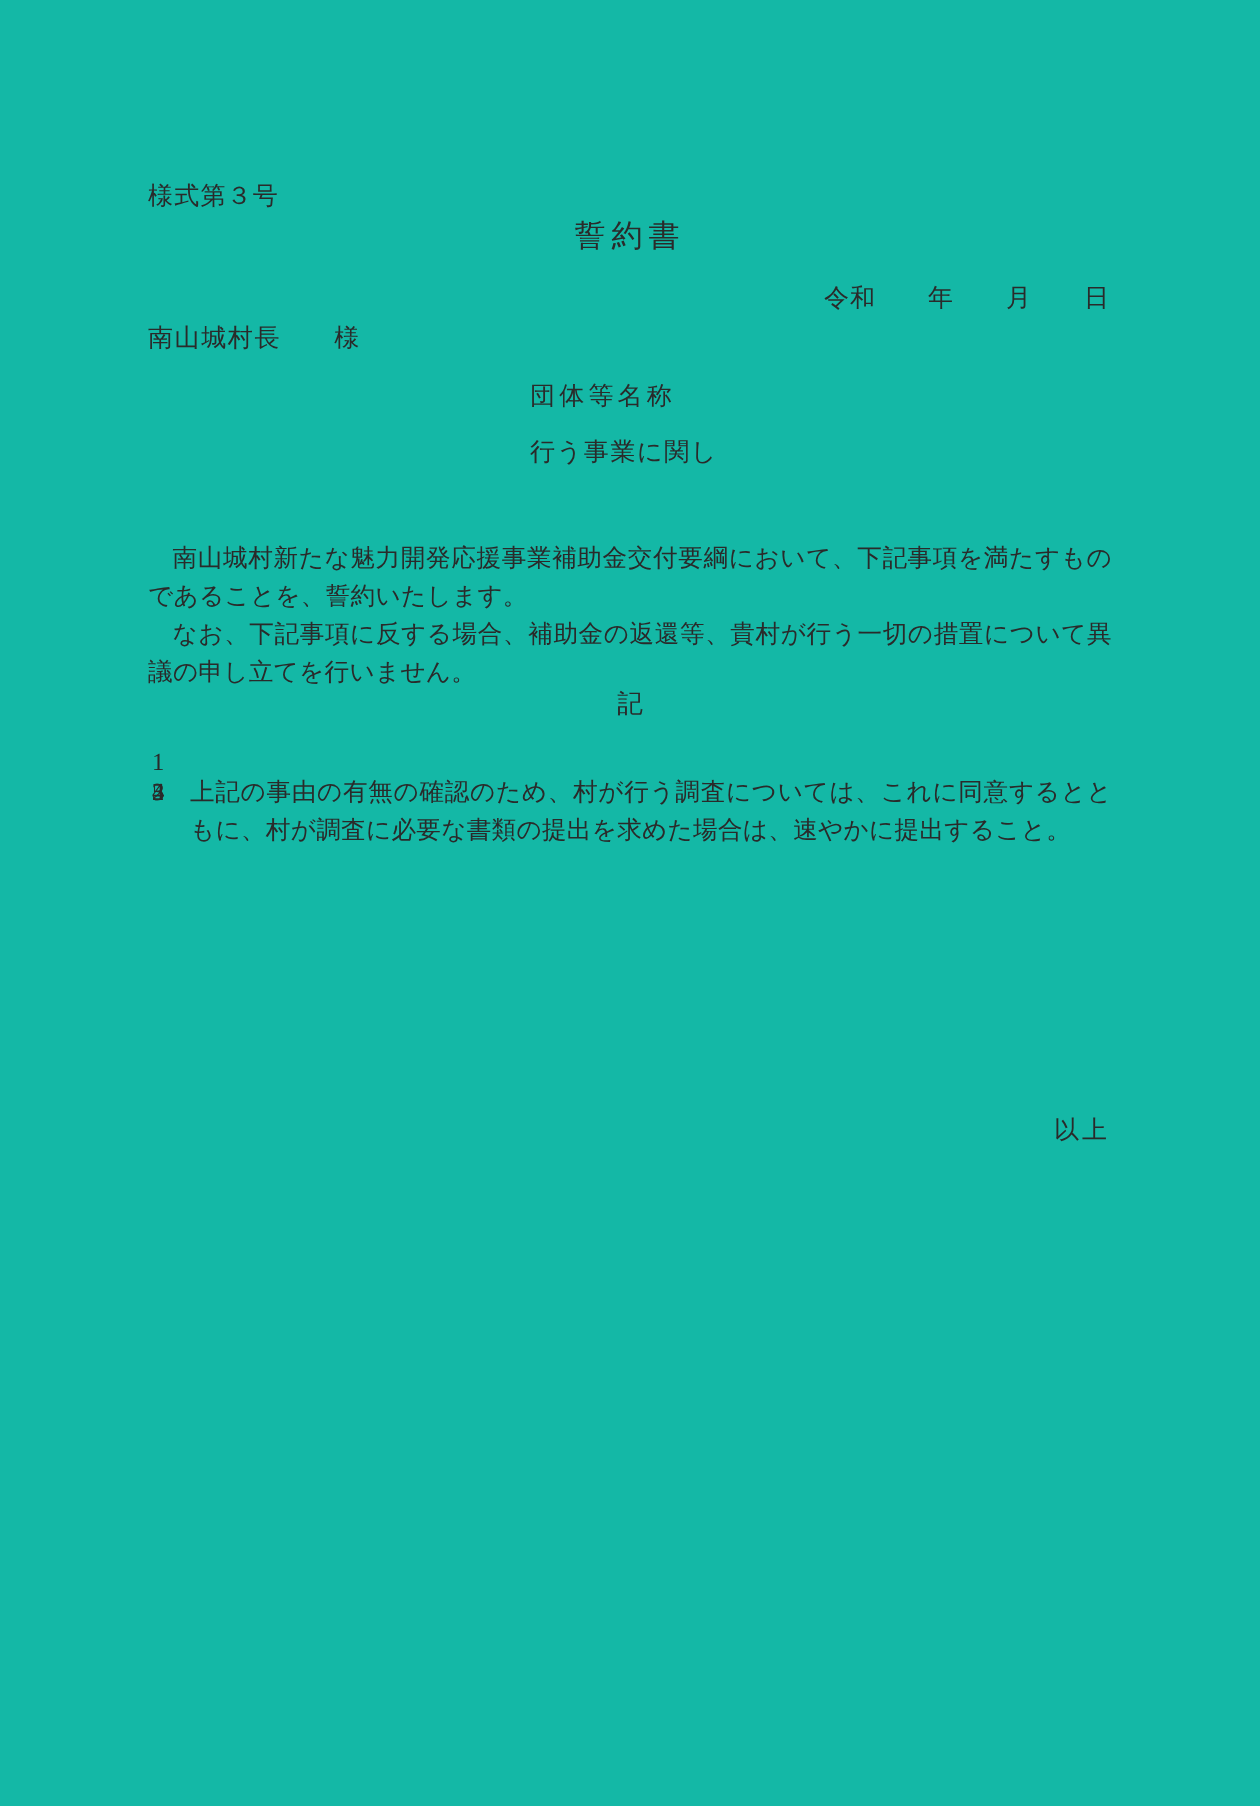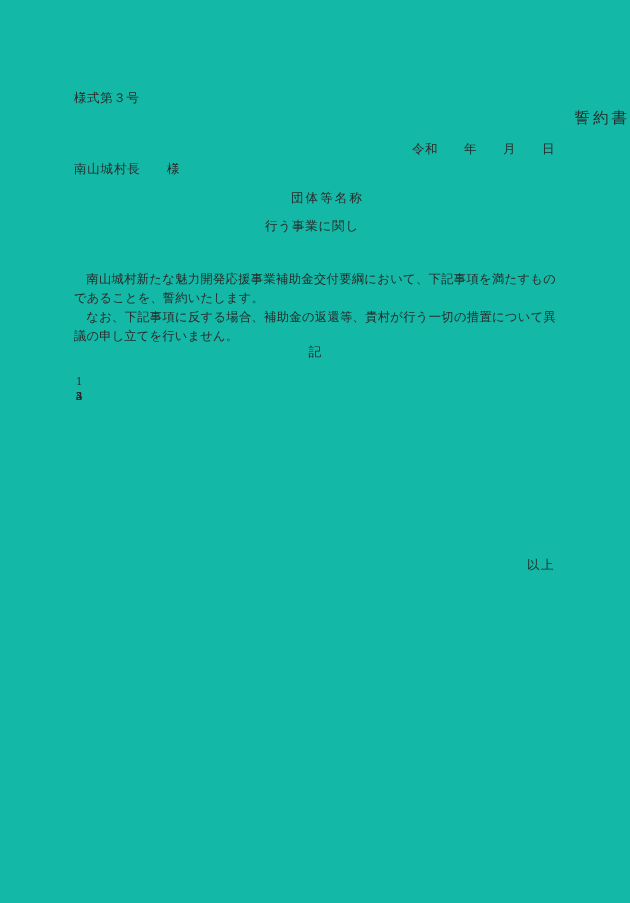--- a/index.html
+++ b/index.html
@@ -30,21 +30,21 @@
     top: 90px;
     font-size: 12.5px;
     letter-spacing: 0.6px;
     white-space: nowrap;
   }
 
   .doc-title {
     left: 0;
     right: 0;
     top: 108px;
-    text-align: right;
+    text-align: center;
     font-size: 15.5px;
     letter-spacing: 3px;
     white-space: nowrap;
   }
 
   .date-line {
     right: 75px;
     top: 141px;
     font-size: 12.5px;
     white-space: pre;
@@ -58,21 +58,21 @@
     white-space: pre;
     letter-spacing: 0.8px;
   }
 
   .party-field {
     left: 265px;
     top: 190px;
     font-size: 12.5px;
     white-space: nowrap;
   }
-  .party-field.org { letter-spacing: 2.1px; margin-left: 26px; }
+  .party-field.org { letter-spacing: 2.1px; }
   .party-field.rep { top: 218px; letter-spacing: 0.8px; }
 
   .body-para {
     left: 74px;
     width: 482px;
     font-size: 12.3px;
     line-height: 19px;
     text-align: justify;
     text-justify: inter-ideograph;
     text-indent: 1em;
@@ -156,18 +156,19 @@
       <span class="clause-num">2</span>
     </li>
     <li class="clause">
       <span class="clause-num">3</span>
     </li>
     <li class="clause">
       <span class="clause-num">4</span>
     </li>
     <li class="clause">
       <span class="clause-num">5</span>
+      <span class="clause-text">上記の事由の有無の確認のため、村が行う調査については、これに同意するとともに、村が調査に必要な書類の提出を求めた場合は、速やかに提出すること。</span>
     </li>
   </ol>
 
   <div class="abs closing">以上</div>
 
 </div>
 
 </body></html>

